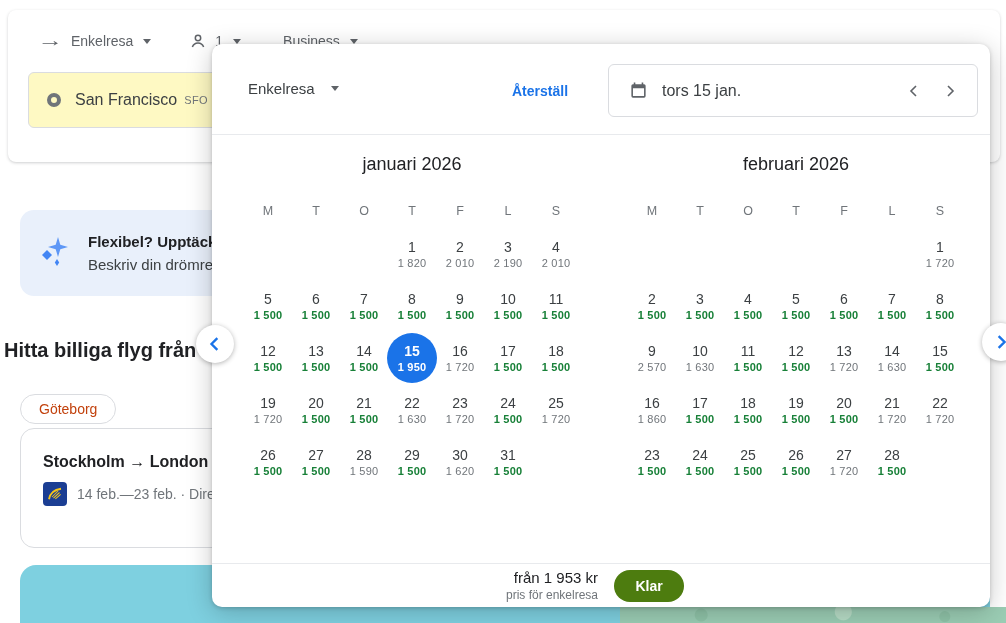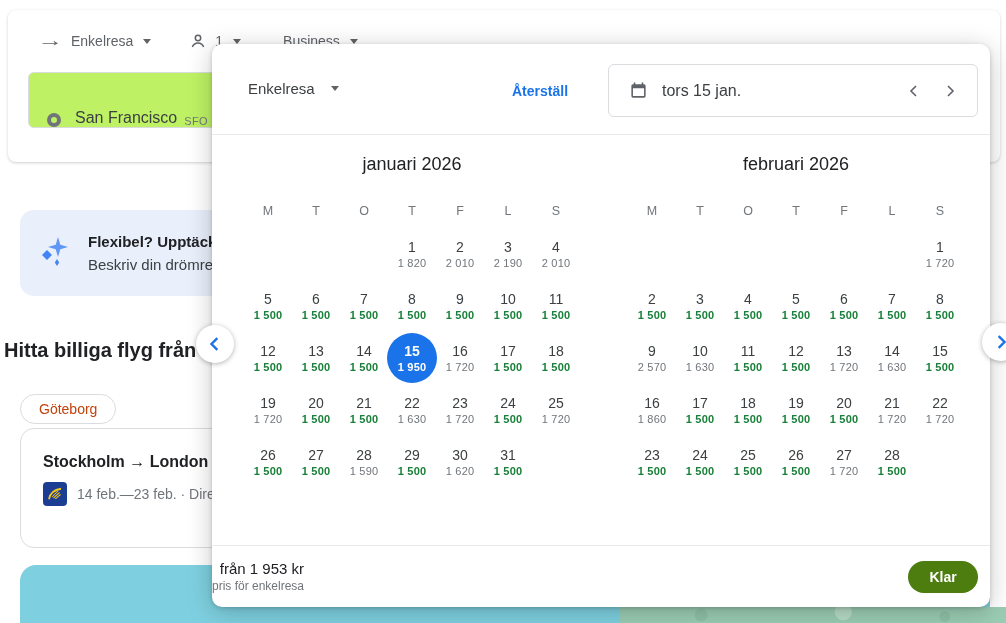--- a/index.html
+++ b/index.html
@@ -21,22 +21,22 @@
   }
   .topbar .ctl { display:flex; align-items:center; gap:8px; padding:6px 10px; cursor:pointer; }
   .caret {
     width:0; height:0; border-left:4.5px solid transparent;
     border-right:4.5px solid transparent; border-top:5px solid #5f6368;
     display:inline-block; margin-left:2px;
   }
   .arrow-ic { font-size:17px; color:#5f6368; transform:scaleX(1.5); display:inline-block; margin-right:4px;}
   .origin-field {
     position:absolute; left:20px; top:62px; width:330px; height:56px;
-    border:1px solid #dadce0; border-radius:6px; background:#bef264;
-    display:flex; align-items:flex-end; padding-left:18px;
+    border:1px solid #dadce0; border-radius:6px; background:#fef9c3;
+    display:flex; align-items:center; padding-left:18px;
   }
   .ring { width:14px; height:14px; border:4px solid #70757a; border-radius:50%; margin-right:14px; flex:none;}
   .origin-city { font-size:16px; color:#3c4043; }
   .origin-code { font-size:11px; color:#70757a; margin-left:7px; letter-spacing:.3px; }
 
   .banner {
     position:absolute; left:20px; top:210px; width:330px; height:86px;
     background:#e9f0fb; border-radius:14px; display:flex; align-items:center;
     padding-left:18px; overflow:hidden;
   }
@@ -108,22 +108,22 @@
   .cell .price { font-size:11px; line-height:14px; z-index:1; letter-spacing:.2px; }
   .cell.low .price { color:#188038; font-weight:bold; }
   .cell.high .price { color:#70757a; }
   .cell.selected::before {
     content:""; position:absolute; left:50%; top:50%; width:50px; height:50px;
     transform:translate(-50%,-50%); background:#1a73e8; border-radius:50%;
   }
   .cell.selected .num, .cell.selected .price { color:#fff; font-weight:bold; }
 
   .dlg-footer {
-    position:absolute; left:0; bottom:0; width:100%; height:62px;
-    border-top:1px solid #e8eaed; display:flex; align-items:center; justify-content:space-between;
+    position:absolute; left:0; bottom:0; width:100%; height:44px;
+    border-top:1px solid #e8eaed; display:flex; align-items:center; justify-content:center;
     padding-right:12px; gap:16px;
   }
   .price-block { text-align:right; }
   .price-main { font-size:15px; color:#202124; line-height:19px; }
   .price-sub { font-size:12px; color:#70757a; line-height:16px; }
   .done-btn { min-width:70px; height:32px; background:#4d7c0f; color:#fff; border:none;
     border-radius:16px; font-size:14px; font-weight:bold; cursor:pointer;
     font-family:"Liberation Sans", sans-serif; padding:0 18px; }
 
   

